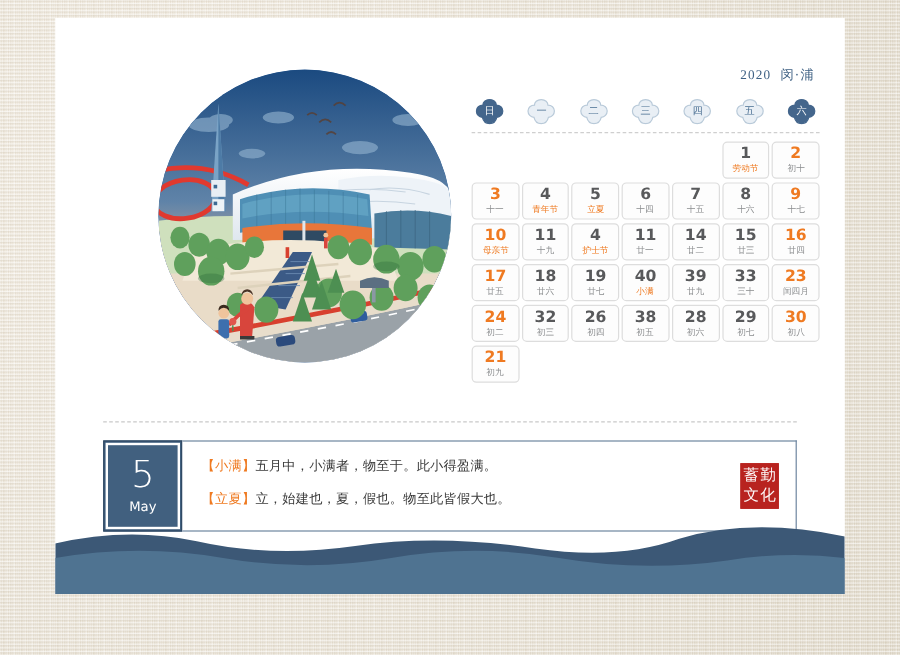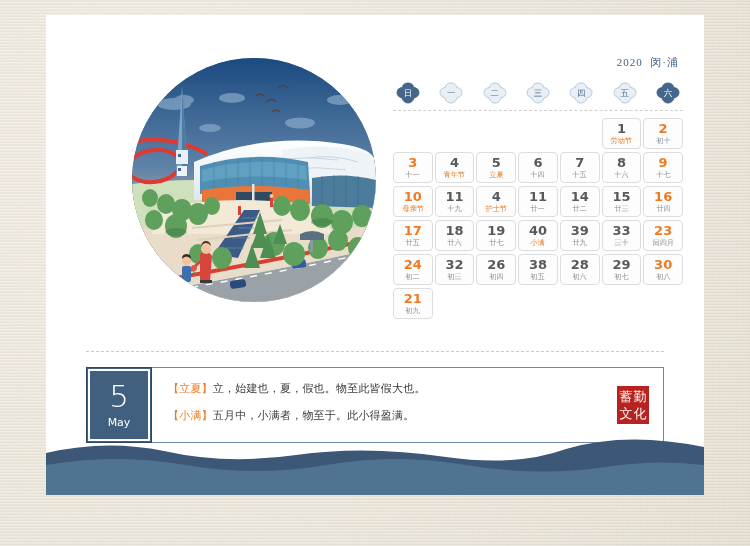--- a/index.html
+++ b/index.html
@@ -578,24 +578,24 @@
 
   <div id="hr-mid"></div>
 
   <div id="quote">
     <div id="month-badge">
       <div id="month-num">5</div>
       <div id="month-name">May</div>
     </div>
     <div id="quote-body">
       <div class="qline">
-        <span class="qtag">【立夏】</span><span>立，始建也，夏，假也。物至此皆假大也。</span>
+        <span class="qtag">【小满】</span><span>五月中，小满者，物至于。此小得盈满。</span>
       </div>
       <div class="qline">
-        <span class="qtag">【小满】</span><span>五月中，小满者，物至于。此小得盈满。</span>
+        <span class="qtag">【立夏】</span><span>立，始建也，夏，假也。物至此皆假大也。</span>
       </div>
       <div id="seal">
           <span>蓄</span>
           <span>勤</span>
           <span>文</span>
           <span>化</span>
         </div>
     </div>
   </div>
 

